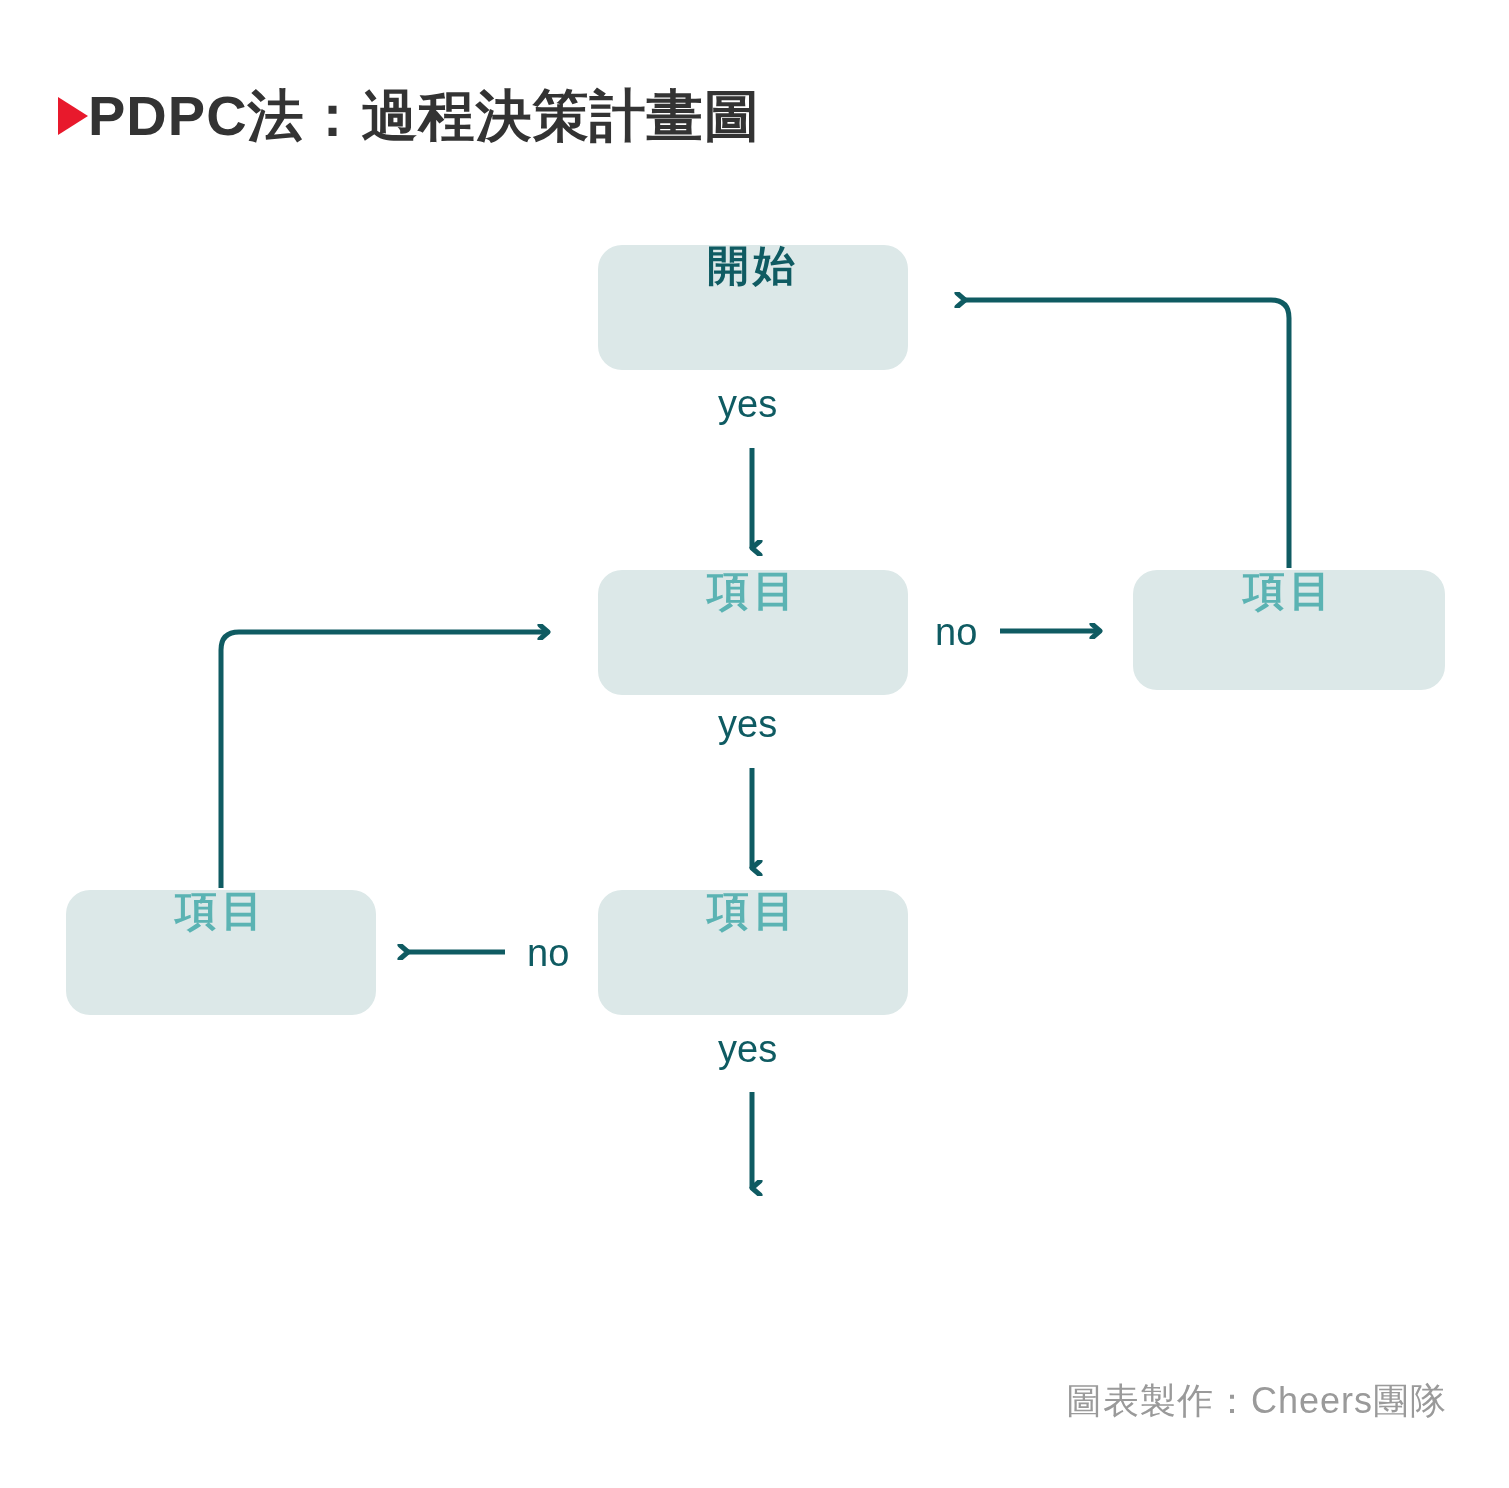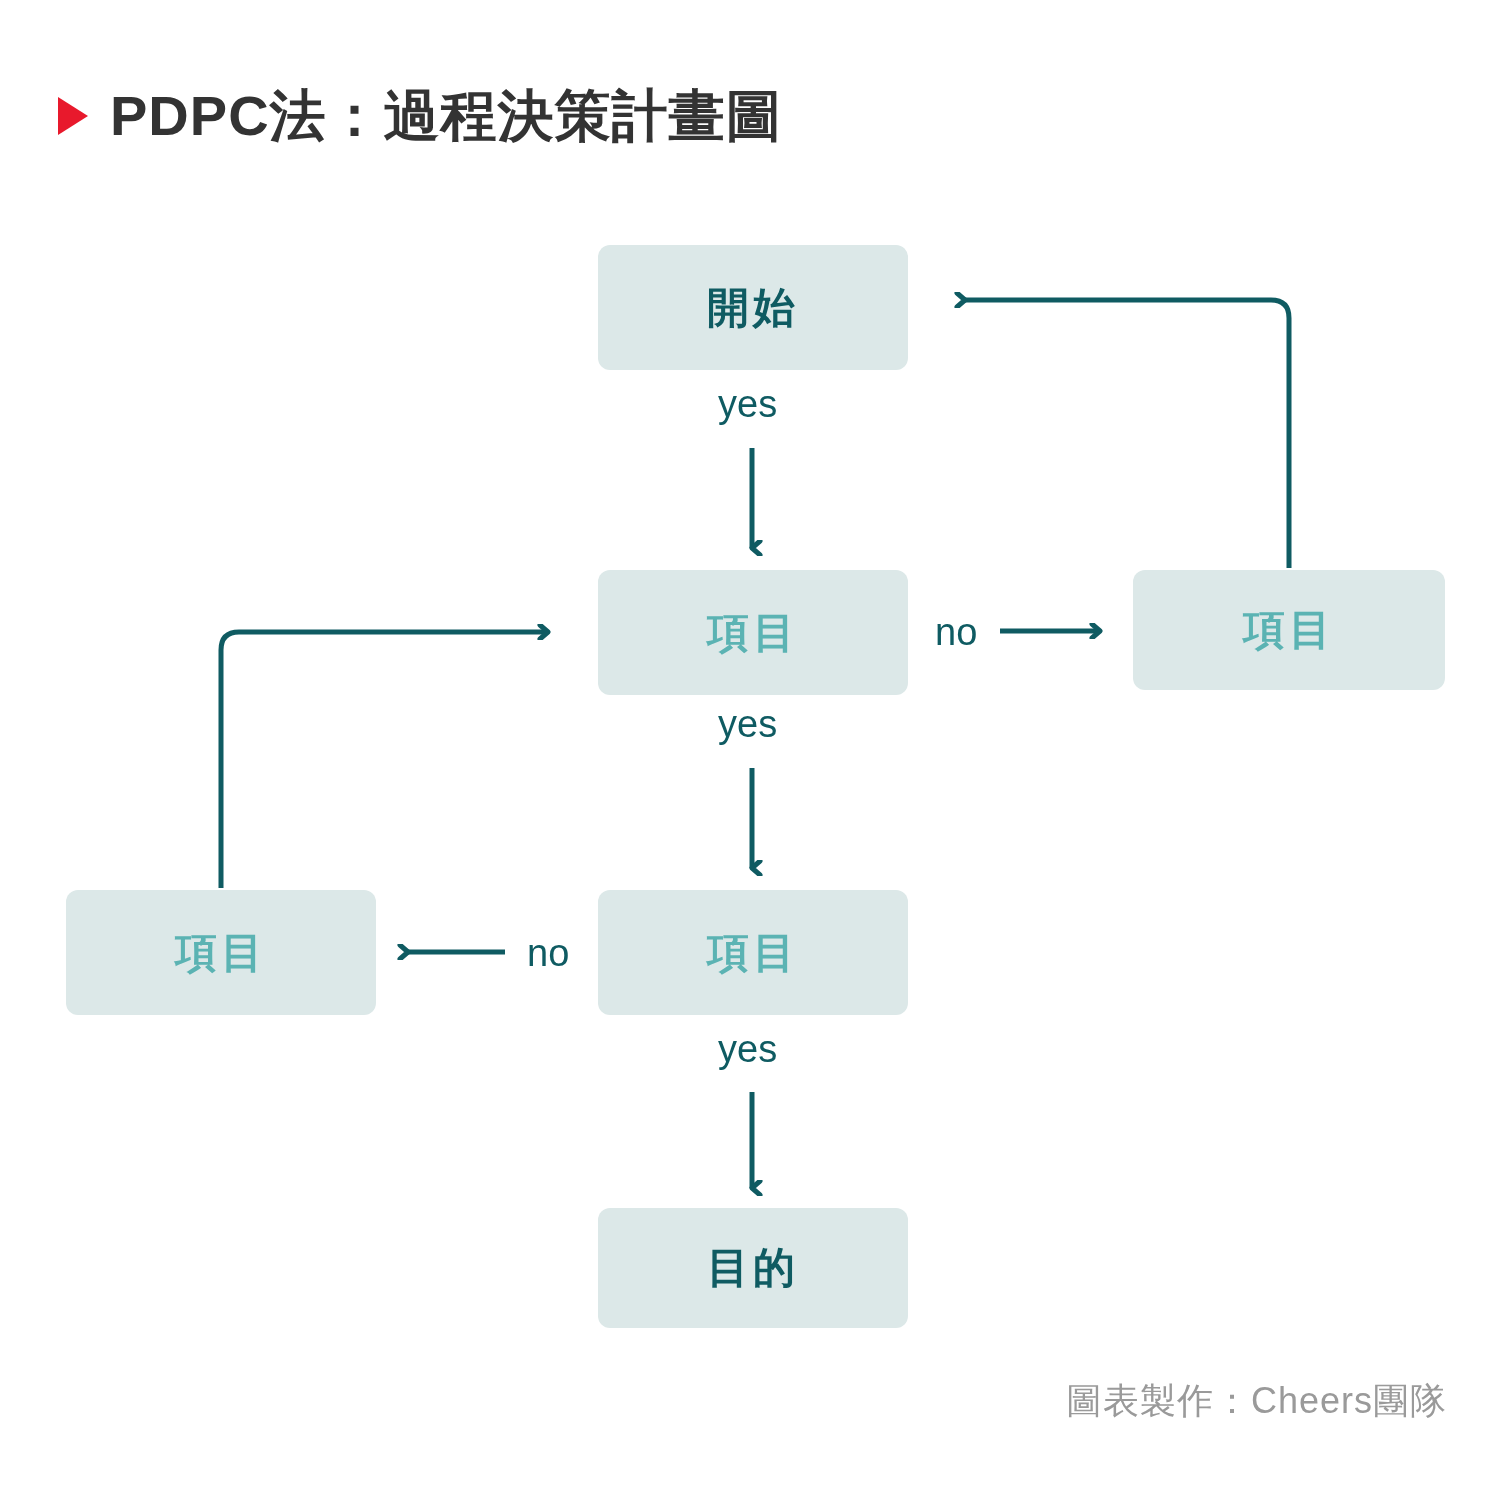--- a/index.html
+++ b/index.html
@@ -15,21 +15,20 @@
     overflow: hidden;
   }
 
   
   #title-bar {
     position: absolute;
     left: 58px;
     top: 88px;
     display: flex;
     align-items: center;
-    gap: 22px;
   }
   #title-bullet {
     width: 0;
     height: 0;
     border-left: 30px solid #E8192C;
     border-top: 19px solid transparent;
     border-bottom: 19px solid transparent;
     flex: none;
   }
   #title-text {
@@ -45,23 +44,22 @@
   #diagram {
     position: absolute;
     left: 0;
     top: 0;
     width: 1509px;
     height: 1488px;
   }
 
   .node-box {
     position: absolute;
-    border-radius: 12px;
+    border-radius: 24px;
     display: flex;
-    align-items: center;
     justify-content: center;
     box-sizing: border-box;
   }
   .node-label {
     font-size: 42px;
     font-weight: bold;
     letter-spacing: 4px;
     line-height: 1;
   }
 
@@ -136,23 +134,20 @@
   </div>
 
   <div class="node-box" style="left:598px; top:890px; width:310px; height:125px; background:#DCE8E8;">
     <span class="node-label" style="color:#5BB3B3;">項目</span>
   </div>
 
   <div class="node-box" style="left:66px; top:890px; width:310px; height:125px; background:#DCE8E8;">
     <span class="node-label" style="color:#5BB3B3;">項目</span>
   </div>
 
-  <div class="node-box" style="left:598px; top:1208px; width:310px; height:120px; background:#DCE8E8;">
-    <span class="node-label" style="color:#0F5B62;">目的</span>
-  </div>
 
   <div class="edge-label" style="left:718px; top:385px;">yes</div>
 
   <div class="edge-label" style="left:718px; top:705px;">yes</div>
 
   <div class="edge-label" style="left:718px; top:1030px;">yes</div>
 
   <div class="edge-label" style="left:935px; top:613px;">no</div>
 
   <div class="edge-label" style="left:527px; top:934px;">no</div>

